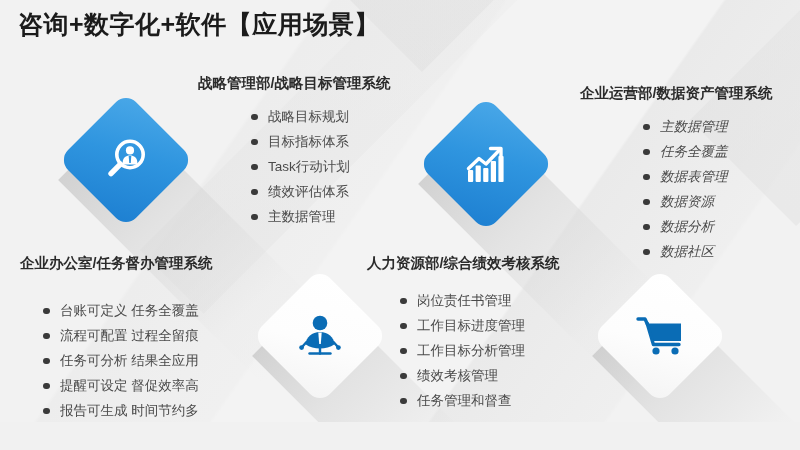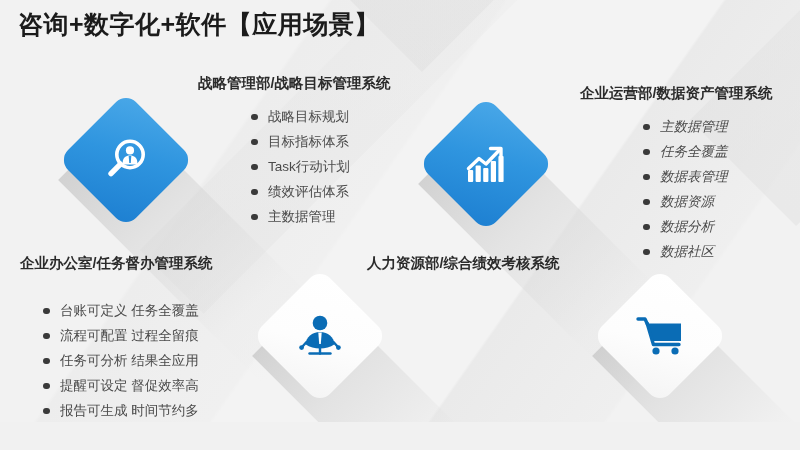--- a/index.html
+++ b/index.html
@@ -278,15 +278,22 @@
       <li>提醒可设定 督促效率高</li>
       <li>报告可生成 时间节约多</li>
     </ul>
   </div>
 
   <div class="panel" id="panel-hr">
     <div class="panel-head">
       <span class="head-dot"></span>
       <span>人力资源部/综合绩效考核系统</span>
     </div>
+    <ul class="panel-list">
+      <li>岗位责任书管理</li>
+      <li>工作目标进度管理</li>
+      <li>工作目标分析管理</li>
+      <li>绩效考核管理</li>
+      <li>任务管理和督查</li>
+    </ul>
   </div>
 
 </div>
 
 </body></html>

